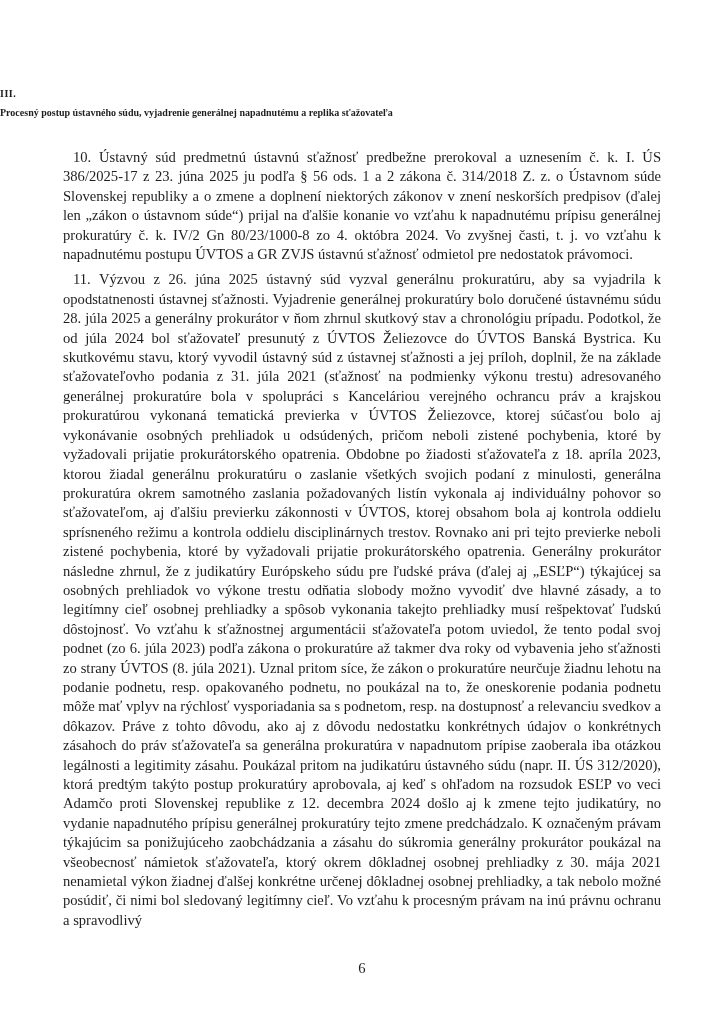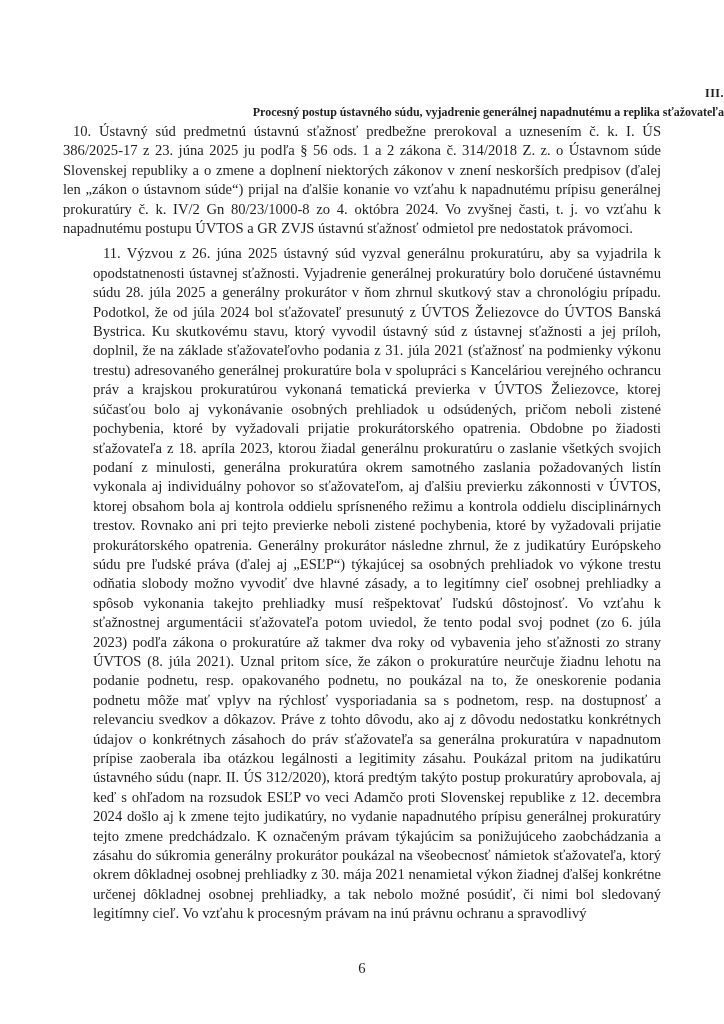--- a/index.html
+++ b/index.html
@@ -12,44 +12,44 @@
     width: 724px;
     height: 1024px;
     background: #ffffff;
     font-family: "Liberation Serif", "DejaVu Serif", serif;
     color: #1e1e1e;
     overflow: hidden;
     box-sizing: border-box;
   }
   .heading {
     padding-top: 84px;
-    text-align: right;
+    text-align: left;
     font-weight: bold;
-    font-size: 12px;
+    font-size: 10px;
     line-height: 19px;
   }
   .heading-number {
     letter-spacing: 0.5px;
   }
   .body-text {
     margin: 0 63px;
     width: 598px;
     text-align: justify;
     font-size: 14.6px;
     line-height: 19.4px;
   }
   .body-text p {
     margin: 0;
     text-indent: 10px;
   }
   .body-text p.first {
+    margin-top: 26px;
   }
   .body-text p.second {
     margin-top: 6px;
-    margin-left: 30px;
   }
   .page-footer {
     position: absolute;
     left: 0;
     right: 0;
     top: 959px;
     text-align: center;
     font-size: 14.6px;
     line-height: 18px;
   }

